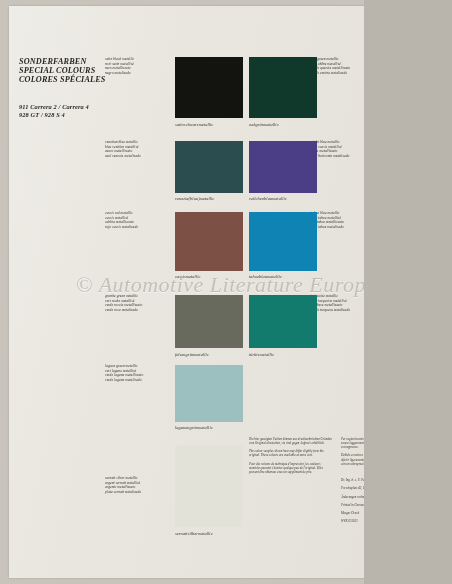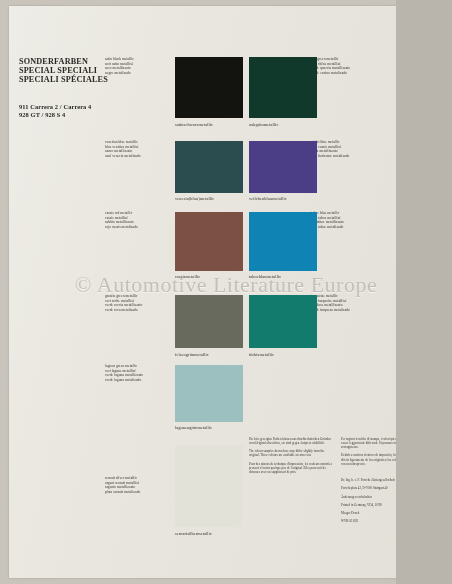--- a/index.html
+++ b/index.html
@@ -2,25 +2,26 @@
 <html><head>
 <meta charset="utf-8">
 <style>
   html, body {
     margin: 0;
     padding: 0;
     background: #b9b5ad;
   }
   #page {
     position: relative;
-    width: 396px;
+    width: 364px;
     height: 584px;
     background: #c8c4bc;
     overflow: hidden;
     font-family: "Liberation Serif", serif;
+    font-style: italic;
   }
   
   #sheet {
     position: absolute;
     left: 9px;
     top: 6px;
     width: 434px;
     height: 572px;
     background: #e8e6de;
     box-shadow: 0 0 2px rgba(0,0,0,0.18);
@@ -113,22 +114,22 @@
   }
 </style>
 </head>
 <body>
 
 <div id="page">
   <div id="sheet"></div>
 
   <div class="hdr">
     <div>SONDERFARBEN</div>
-    <div>SPECIAL SPECIALI</div>
-    <div>SPECIALI SPÉCIALES</div>
+    <div>SPECIAL COLOURS</div>
+    <div>COLORES SPÉCIALES</div>
   </div>
 
   <div class="subhdr">
     <div>911 Carrera 2 / Carrera 4</div>
     <div>928 GT / 928 S 4</div>
   </div>
 
   <div class="names" style="left:105px; top:57px;">
     <div>satin black metallic</div>
     <div>noir satin metallisé</div>

